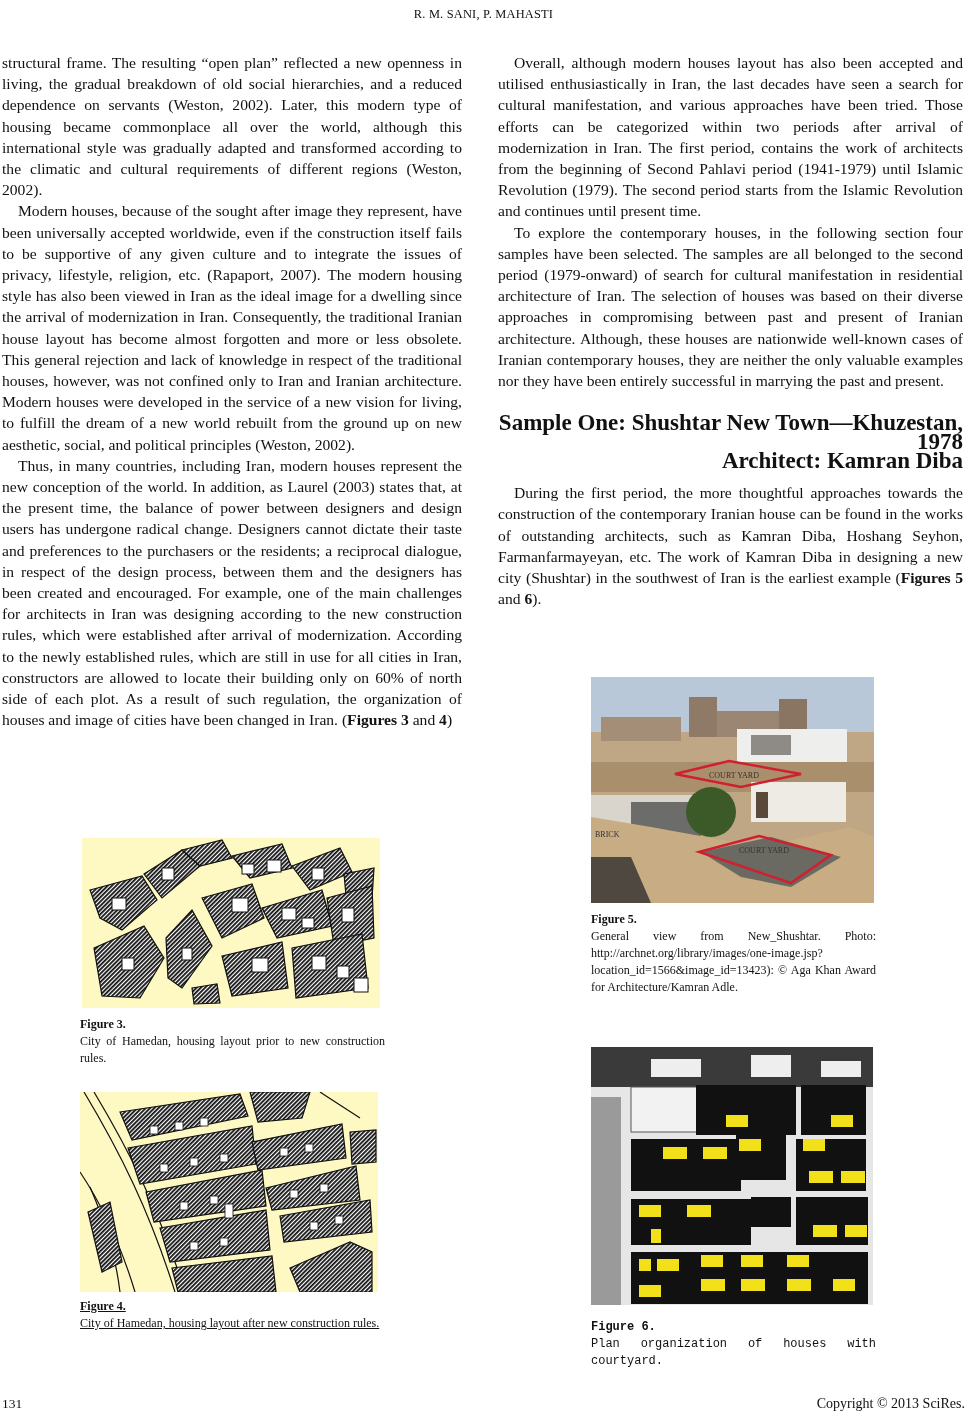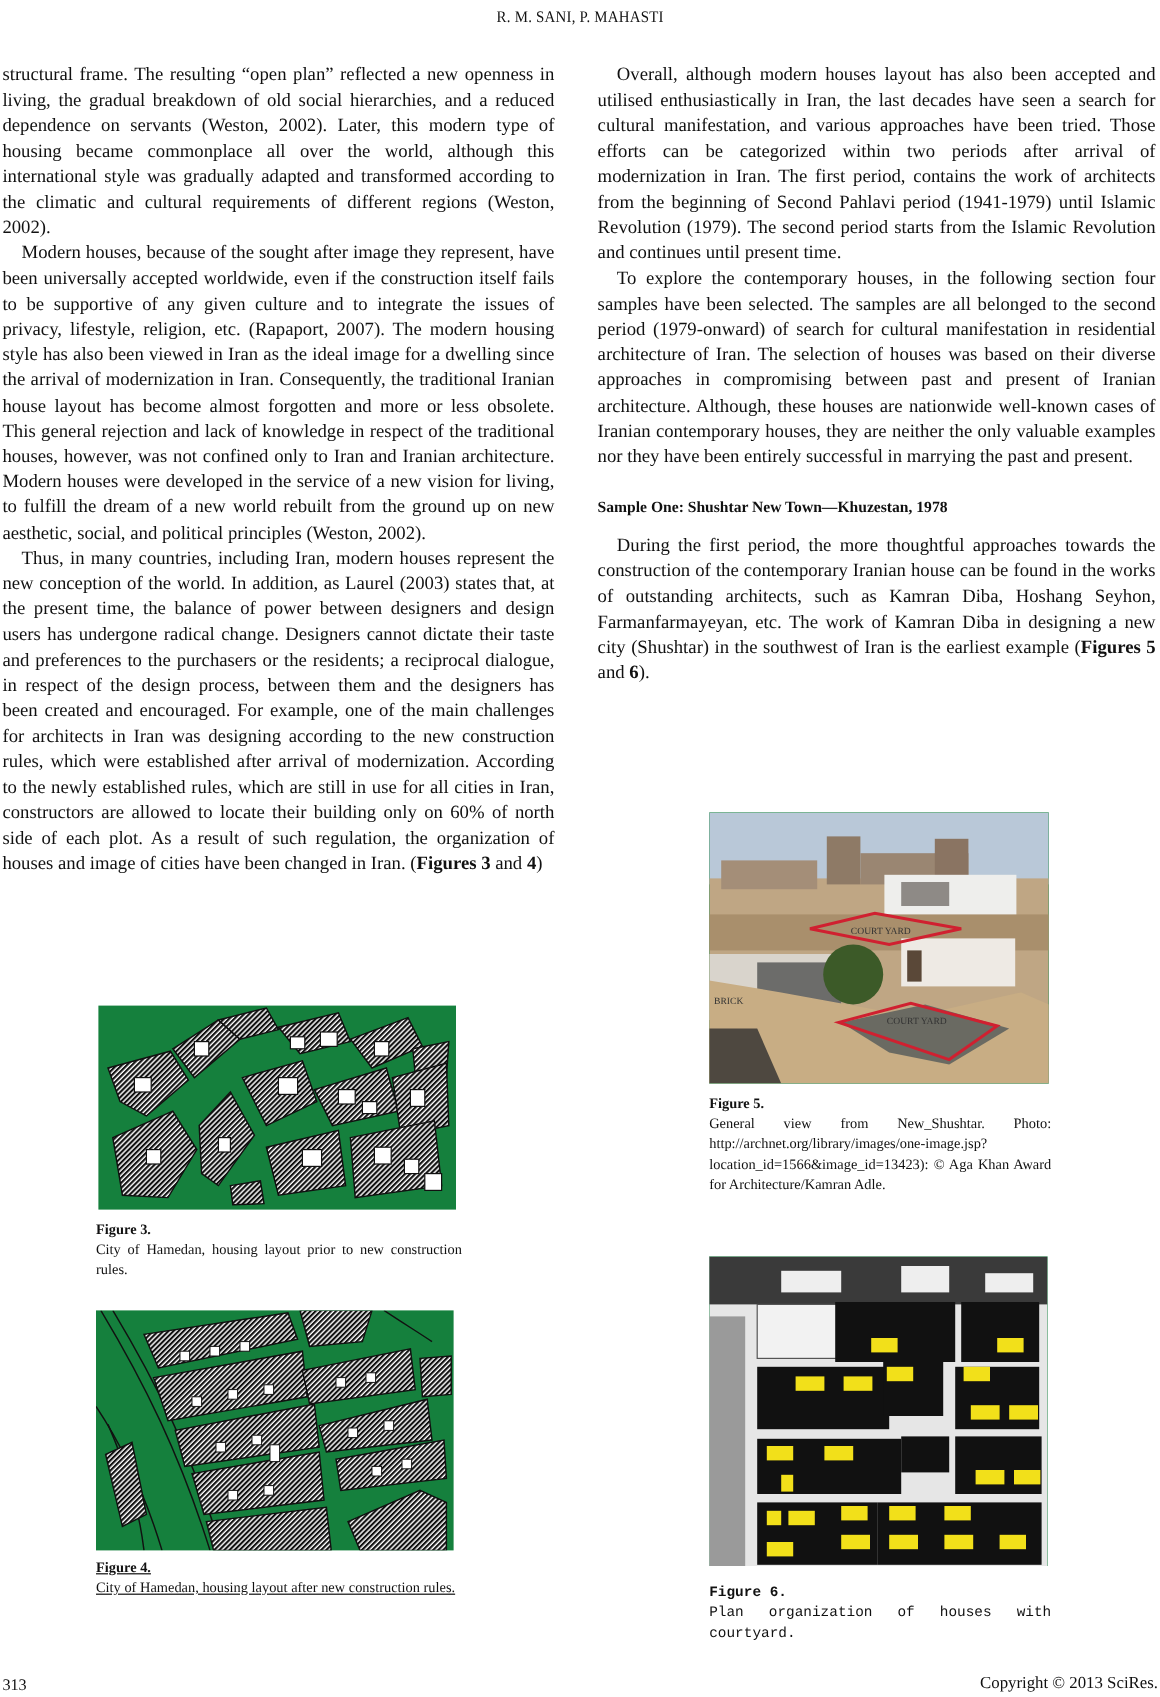--- a/index.html
+++ b/index.html
@@ -6,25 +6,25 @@
   body { width: 967px; height: 1414px; position: relative; overflow: hidden;
          font-family: "Liberation Serif", "DejaVu Serif", serif; color: #111; }
   .running-head { position: absolute; top: 6px; left: 0; width: 967px; text-align: center;
          font-size: 13.5px; letter-spacing: 0.2px; transform: scaleX(0.92); }
   .col { position: absolute; top: 52px; font-size: 15.6px; line-height: 21.2px; text-align: justify;
          hyphens: none; }
   .col-left { left: 2px; width: 460px; }
   .col-right { left: 498px; width: 465px; }
   .para { margin: 0; text-indent: 16px; }
   .para.noindent { text-indent: 0; }
-  .heading { font-weight: bold; font-size: 13px; line-height: 19px; margin: 22px 0 12px 0; text-align: left; font-family: Liberation Serif, serif; }
+  .heading { font-weight: bold; font-size: 23px; line-height: 19px; margin: 22px 0 12px 0; text-align: right; font-family: Liberation Serif, serif; }
   b { font-weight: bold; }
 
   .figure { position: absolute; }
-  .fig-img { position: relative; overflow: hidden; background: #15803d; }
+  .fig-img { position: relative; overflow: hidden; background: #fef9c3; }
   .caption { font-size: 12px; line-height: 17px; text-align: justify; }
   .caption .cap-label { font-weight: bold; display: block; }
 
   .fig3 { left: 80px; top: 838px; width: 305px; }
   .fig3 .fig-img { width: 298px; height: 170px; margin-left: 2px; }
   .fig3 .caption { margin-top: 8px; }
 
   .fig4 { left: 80px; top: 1092px; width: 310px; }
   .fig4 .fig-img { width: 298px; height: 200px; }
   .fig4 .caption { margin-top: 6px; text-decoration: underline; }
@@ -49,20 +49,21 @@
   <p class="para noindent">structural frame. The resulting “open plan” reflected a new openness in living, the gradual breakdown of old social hierarchies, and a reduced dependence on servants (Weston, 2002). Later, this modern type of housing became commonplace all over the world, although this international style was gradually adapted and transformed according to the climatic and cultural requirements of different regions (Weston, 2002).</p>
   <p class="para">Modern houses, because of the sought after image they represent, have been universally accepted worldwide, even if the construction itself fails to be supportive of any given culture and to integrate the issues of privacy, lifestyle, religion, etc. (Rapaport, 2007). The modern housing style has also been viewed in Iran as the ideal image for a dwelling since the arrival of modernization in Iran. Consequently, the traditional Iranian house layout has become almost forgotten and more or less obsolete. This general rejection and lack of knowledge in respect of the traditional houses, however, was not confined only to Iran and Iranian architecture. Modern houses were developed in the service of a new vision for living, to fulfill the dream of a new world rebuilt from the ground up on new aesthetic, social, and political principles (Weston, 2002).</p>
   <p class="para"><span>Thus, in many countries, including Iran, modern houses represent the new conception of the world. In addition, as Laurel (2003) states that, at the present time, the balance of power between designers and design users has undergone radical change. Designers cannot dictate their taste and preferences to the purchasers or the residents; a reciprocal dialogue, in respect of the design process, between them and the designers has been created and encouraged. For example, one of the main challenges for architects in Iran was designing according to the new construction rules, which were established after arrival of modernization. According to the newly established rules, which are still in use for all cities in Iran, constructors are allowed to locate their building only on 60% of north side of each plot. As a result of such regulation, the organization of houses and image of cities have been changed in Iran. </span><span>(</span><b>Figures 3</b><span> and </span><b>4</b><span>)</span></p>
 </div>
 
 <div class="col col-right">
   <p class="para">Overall, although modern houses layout has also been accepted and utilised enthusiastically in Iran, the last decades have seen a search for cultural manifestation, and various approaches have been tried. Those efforts can be categorized within two periods after arrival of modernization in Iran. The first period, contains the work of architects from the beginning of Second Pahlavi period (1941-1979) until Islamic Revolution (1979). The second period starts from the Islamic Revolution and continues until present time.</p>
   <p class="para">To explore the contemporary houses, in the following section four samples have been selected. The samples are all belonged to the second period (1979-onward) of search for cultural manifestation in residential architecture of Iran. The selection of houses was based on their diverse approaches in compromising between past and present of Iranian architecture. Although, these houses are nationwide well-known cases of Iranian contemporary houses, they are neither the only valuable examples nor they have been entirely successful in marrying the past and present.</p>
   <div class="heading">
     <div>Sample One: Shushtar New Town—Khuzestan, 1978</div>
+    <div>Architect: Kamran Diba</div>
   </div>
   <p class="para"><span>During the first period, the more thoughtful approaches towards the construction of the contemporary Iranian house can be found in the works of outstanding architects, such as Kamran Diba, Hoshang Seyhon, Farmanfarmayeyan, etc. The work of Kamran Diba in designing a new city (Shushtar) in the southwest of Iran is the earliest example (</span><b>Figures 5</b><span> and </span><b>6</b><span>).</span></p>
 </div>
 
 <div class="figure fig3">
   <div class="fig-img">
     <svg width="298" height="170" viewBox="0 0 298 170">
       <defs>
         <pattern id="hatch3" width="3" height="3" patternUnits="userSpaceOnUse" patternTransform="rotate(45)">
           <rect width="3" height="3" fill="#fff"></rect>
@@ -252,14 +253,14 @@
           <rect x="242" y="232" width="22" height="12"></rect>
       </g>
     </svg>
   </div>
   <div class="caption">
     <span class="cap-label">Figure 6.</span>
     <span>Plan organization of houses with courtyard.</span>
   </div>
 </div>
 
-<div class="footer-page">313</div>
+<div class="footer-page">131</div>
 <div class="footer-copy">Copyright © 2013 SciRes.</div>
 
 </body></html>

